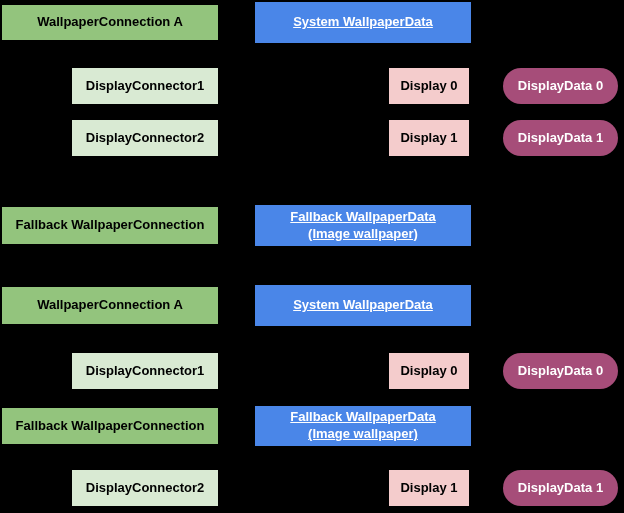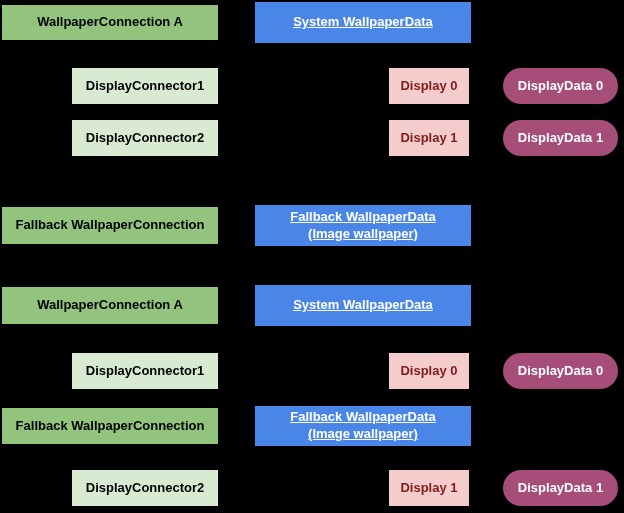--- a/index.html
+++ b/index.html
@@ -31,21 +31,21 @@
     font-size: 13px;
     line-height: 1.3;
   }
   .node span {
     display: block;
     white-space: nowrap;
   }
   .green      { background: #93c47d; color: #000000; }
   .lightgreen { background: #d9ead3; color: #000000; justify-content: center; }
   .blue       { background: #4a86e8; color: #ffffff; text-decoration: underline; }
-  .pink       { background: #f4cccc; color: #7f1d1d; }
+  .pink       { background: #f4cccc; color: #000000; }
   .magenta    { background: #a64d79; color: #ffffff; border-radius: 18px; }
 </style>
 </head>
 <body>
 
 <div class="canvas">
 
   <div class="node green" style="left:2px;top:5px;width:216px;height:35px">
     <span>WallpaperConnection A</span>
   </div>

